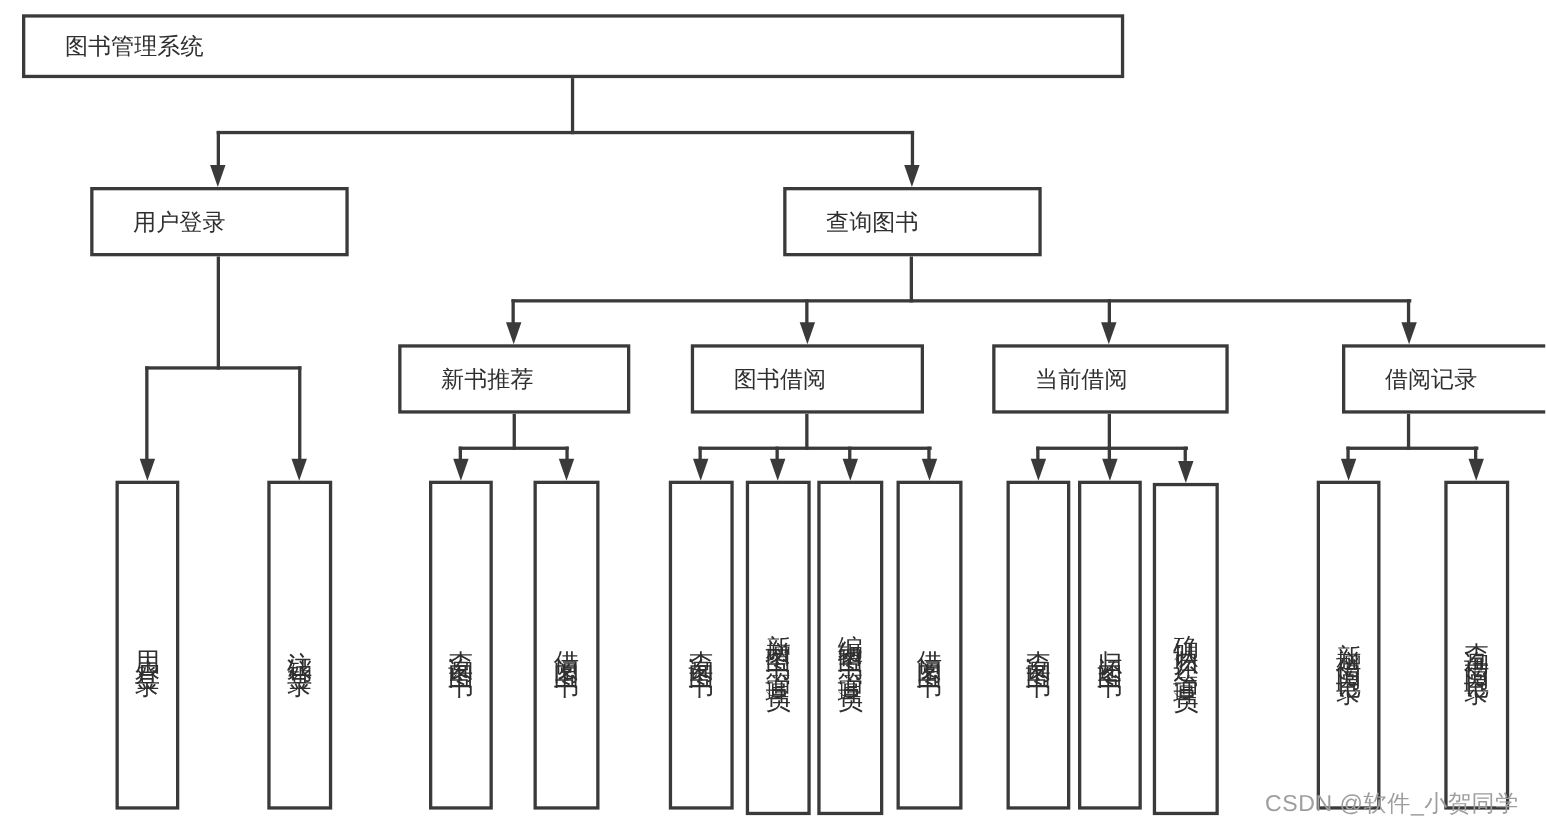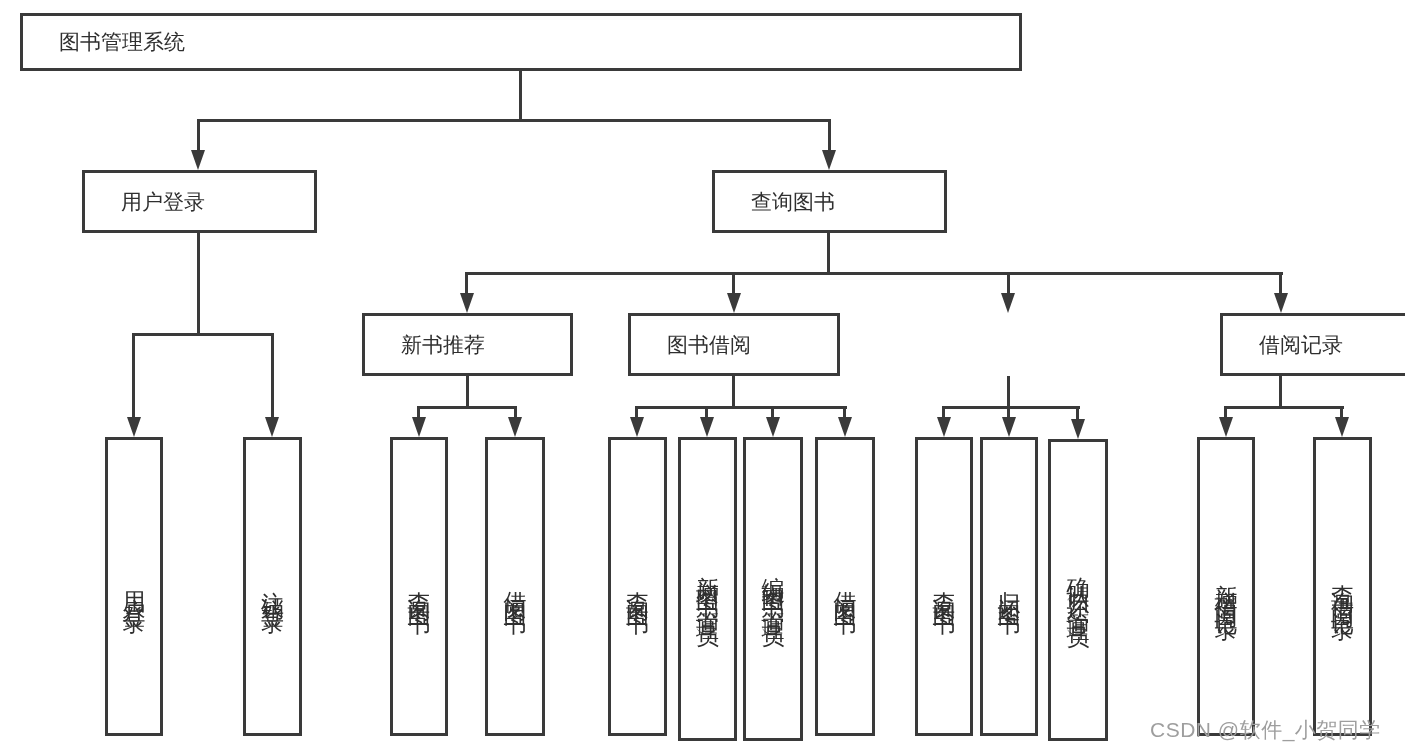--- a/index.html
+++ b/index.html
@@ -103,20 +103,23 @@
   <div class="arrow" style="left:1001px;top:293px;"></div>
   <div class="vline" style="left:1279px;top:272px;height:23px;"></div>
   <div class="arrow" style="left:1274px;top:293px;"></div>
 
   <div class="box" style="left:628px;top:313px;width:212px;height:63px;">
     <span>图书借阅</span>
   </div>
   <div class="box" style="left:362px;top:313px;width:211px;height:63px;">
     <span>新书推荐</span>
   </div>
+  <div class="box" style="left:902px;top:313px;width:215px;height:63px;">
+    <span>当前借阅</span>
+  </div>
   <div class="box" style="left:1172px;top:313px;width:218px;height:63px;margin-left:48px;">
     <span>借阅记录</span>
   </div>
 
   <div class="vline" style="left:466px;top:376px;height:33px;"></div>
   <div class="hline" style="left:417px;top:406px;width:100px;"></div>
   <div class="vline" style="left:417px;top:406px;height:13px;"></div>
   <div class="arrow" style="left:412px;top:417px;"></div>
   <div class="vline" style="left:514px;top:406px;height:13px;"></div>
   <div class="arrow" style="left:508px;top:417px;"></div>

